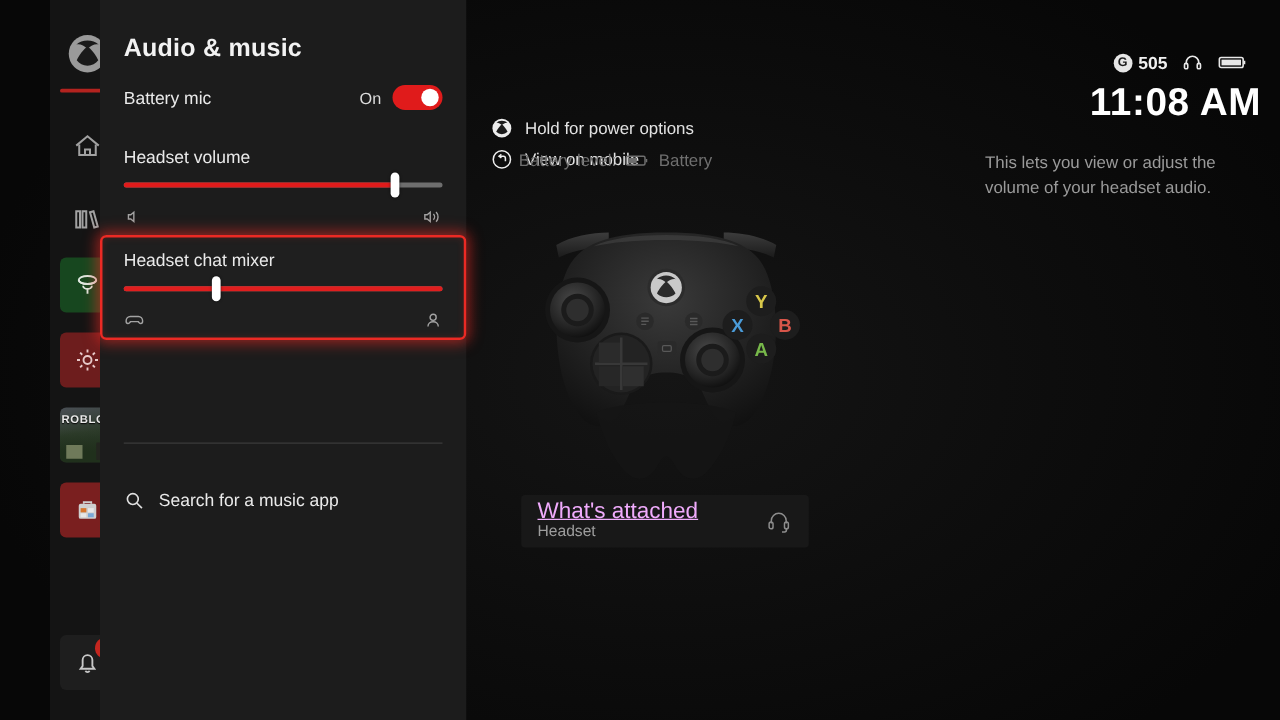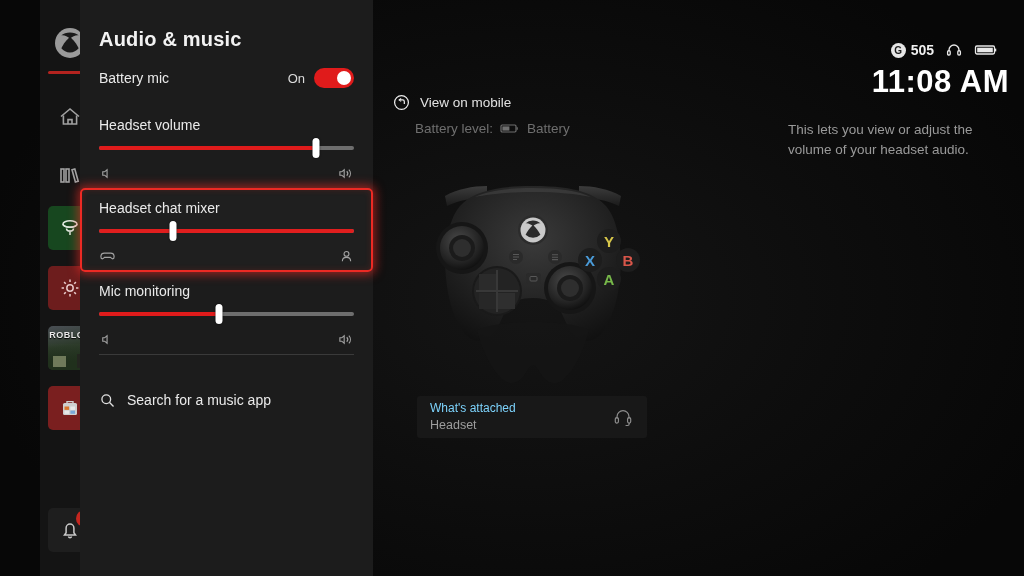--- a/index.html
+++ b/index.html
@@ -159,21 +159,21 @@
   
   .pad { position: absolute; left: 383px; top: 178px; width: 300px; height: 220px; }
 
   .attached {
     position: absolute; left: 417px; top: 396px; width: 230px; height: 42px;
     background: #181818; border-radius: 3px;
     display: flex; align-items: center; justify-content: space-between;
     padding: 0 13px;
   }
   .attached .lines { line-height: 17px; }
-  .attached .l1 { font-size: 12px; color: #7dd3fc; }
+  .attached .l1 { font-size: 18px; color: #f0abfc; text-decoration: underline; }
   .attached .l2 { font-size: 12.5px; color: #9d9d9d; }
   svg { display: block; }
 </style>
 </head>
 <body>
 
 <div id="root">
   <div class="bg"></div>
 
   <div class="rail">
@@ -294,41 +294,20 @@
         <span>
           <svg width="17" height="15" viewBox="0 0 18 16" fill="none" stroke="#cfcfcf" stroke-width="1.2">
             <path d="M3 6.2h2L7.6 4v8L5 9.8H3z"></path>
             <path d="M10.3 5.6a3.4 3.4 0 0 1 0 4.8"></path>
             <path d="M12.6 3.8a6.2 6.2 0 0 1 0 8.4"></path>
           </svg>
         </span>
       </div>
     </div>
 
-    <div class="slider-block" style="top:283px">
-      <div class="sb-label">Mic monitoring</div>
-      <div class="track">
-        <div class="fill" style="width:47%"></div>
-        <div class="thumb" style="left:47%"></div>
-      </div>
-      <div class="endcaps">
-        <span>
-          <svg width="15" height="15" viewBox="0 0 16 16" fill="none" stroke="#cfcfcf" stroke-width="1.2">
-            <path d="M4 6.2h2L8.6 4v8L6 9.8H4z"></path>
-          </svg>
-        </span>
-        <span>
-          <svg width="17" height="15" viewBox="0 0 18 16" fill="none" stroke="#cfcfcf" stroke-width="1.2">
-            <path d="M3 6.2h2L7.6 4v8L5 9.8H3z"></path>
-            <path d="M10.3 5.6a3.4 3.4 0 0 1 0 4.8"></path>
-            <path d="M12.6 3.8a6.2 6.2 0 0 1 0 8.4"></path>
-          </svg>
-        </span>
-      </div>
-    </div>
 
     <div class="divider" style="top:354px"></div>
 
     <div class="search-row">
       <span>
         <svg width="17" height="17" viewBox="0 0 18 18" fill="none" stroke="#e0e0e0" stroke-width="1.4">
           <circle cx="7.7" cy="7.7" r="4.6"></circle>
           <path d="M11.2 11.2L15.4 15.4"></path>
         </svg>
       </span>
@@ -356,20 +335,30 @@
         <rect x="3.2" y="4.7" width="15.6" height="4.6" fill="#e8e8e8" stroke="none"></rect>
         <path d="M21.6 5.6v2.8"></path>
       </svg>
     </span>
   </div>
 
   <div class="clock">11:08 AM</div>
   <div class="help-text">This lets you view or adjust the volume of your headset audio.</div>
 
   <div class="hints">
+    <div class="hint">
+      <span>
+        <svg width="17" height="17" viewBox="0 0 18 18">
+          <circle cx="9" cy="9" r="8" fill="#ededed"></circle>
+          <path d="M9 5.8c1.7 1.4 3.9 4.2 4.8 6.3A6.9 6.9 0 0 1 9 14.1a6.9 6.9 0 0 1-4.8-2C5.1 10 7.3 7.2 9 5.8z" fill="#1c1c1c"></path>
+          <path d="M4.1 4.6A6.9 6.9 0 0 1 9 2.7c1.9 0 3.6.7 4.9 1.9-1.5-.5-3.5.5-4.9 1.8-1.4-1.3-3.4-2.3-4.9-1.8z" fill="#1c1c1c"></path>
+        </svg>
+      </span>
+      <span class="txt">Hold for power options</span>
+    </div>
     <div class="hint">
       <span>
         <svg width="17" height="17" viewBox="0 0 18 18" fill="none" stroke="#ededed" stroke-width="1.3">
           <circle cx="9" cy="9" r="7.3"></circle>
           <path d="M7 6.3h3.3c1.1 0 1.7.8 1.7 1.9v2.3"></path>
           <path d="M8.6 4.8L6.6 6.3l2 1.5"></path>
         </svg>
       </span>
       <span class="txt">View on mobile</span>
     </div>

